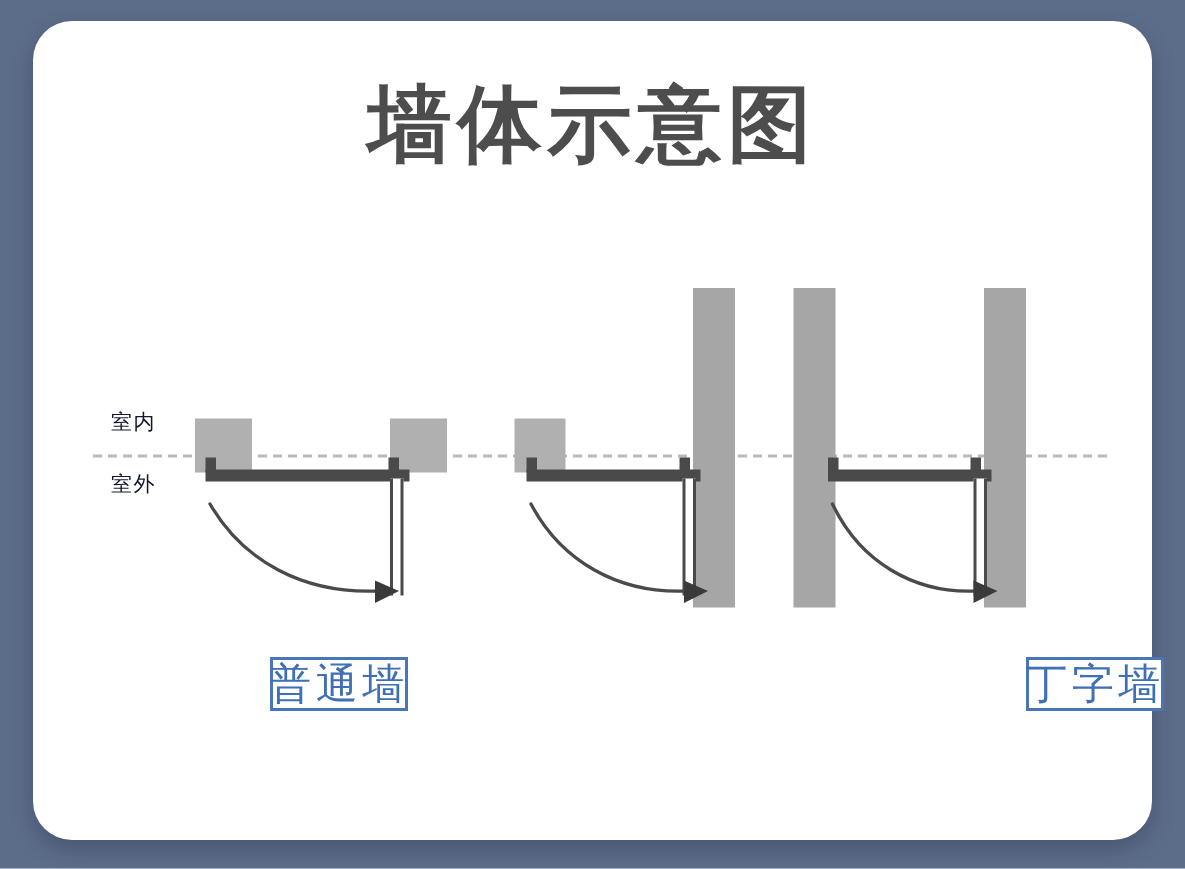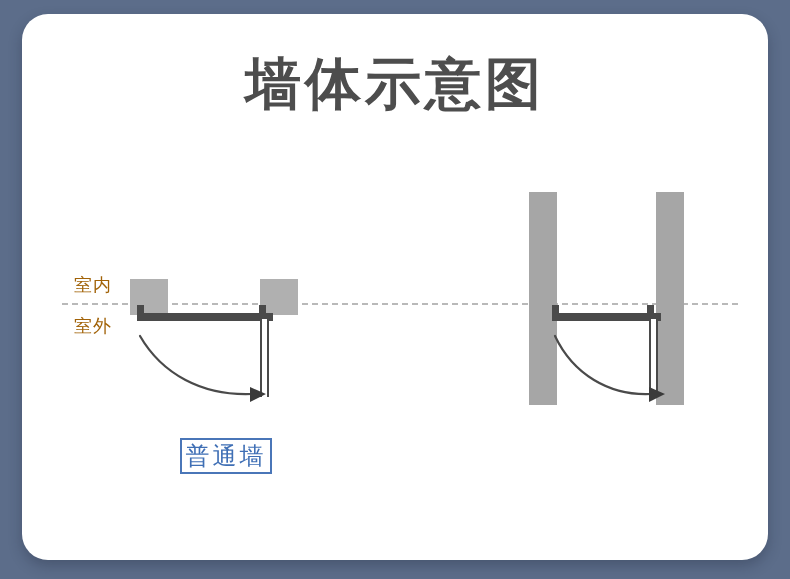--- a/index.html
+++ b/index.html
@@ -51,22 +51,22 @@
     position: absolute;
     left: 40px;
     top: 289px;
     width: 676px;
     height: 0;
     border-top: 2px dashed #b9b9b9;
   }
 
   .axis-label {
     position: absolute;
-    font-size: 18px;
-    color: #a16207;
+    font-size: 14px;
+    color: #0f172a;
     letter-spacing: 1px;
     white-space: nowrap;
     font-family: "DejaVu Sans", "Liberation Sans", sans-serif;
   }
   #label-indoor { left: 52px; top: 259px; }
   #label-outdoor { left: 52px; top: 300px; }
 
   
   .diagram {
     position: absolute;
@@ -103,21 +103,21 @@
   }
 
   
   .caption {
     position: absolute;
     top: 424px;
     height: 36px;
     box-sizing: border-box;
     border: 2px solid #4a76b8;
     color: #3f6fb5;
-    font-size: 24px;
+    font-size: 28px;
     letter-spacing: 3px;
     display: flex;
     align-items: center;
     justify-content: center;
     background: #ffffff;
     font-family: "DejaVu Sans", "Liberation Sans", sans-serif;
     white-space: nowrap;
   }
   #caption-0 { left: 158px; width: 92px; }
   #caption-1 { left: 362px; width: 92px; }
@@ -147,20 +147,38 @@
 
       <div class="door-leaf" style="left:238px; top:305px; width:5px; height:78px;"></div>
 
       <svg class="swing-arrow" style="left:110px; top:300px;" width="150" height="100" viewBox="0 0 150 100">
         <path d="M 8 22 C 30 60, 70 82, 120 80" fill="none" stroke="#4a4a4a" stroke-width="2.2" stroke-linecap="round"></path>
         <polygon points="118,73 134,80 118,88" fill="#3a3a3a"></polygon>
       </svg>
       <div class="caption" id="caption-0">普通墙</div>
     </div>
 
+    <div class="diagram" id="diagram-1" style="left:300px;width:210px;">
+
+      <div class="wall-block" style="left:21px; top:265px; width:34px; height:36px;"></div>
+
+      <div class="wall-tall" style="left:140px; top:178px; width:28px; height:213px;"></div>
+
+      <div class="door-frame" style="left:29px; top:299px; width:116px; height:8px;"></div>
+      <div class="frame-tab" style="left:29px; top:291px; width:7px; height:10px;"></div>
+      <div class="frame-tab" style="left:131px; top:291px; width:7px; height:10px;"></div>
+
+      <div class="door-leaf" style="left:133px; top:305px; width:5px; height:78px;"></div>
+
+      <svg class="swing-arrow" style="left:24px; top:300px;" width="140" height="100" viewBox="0 0 140 100">
+        <path d="M 8 22 C 28 60, 66 82, 112 80" fill="none" stroke="#4a4a4a" stroke-width="2.2" stroke-linecap="round"></path>
+        <polygon points="110,73 126,80 110,88" fill="#3a3a3a"></polygon>
+      </svg>
+      <div class="caption" id="caption-1">丁字墙</div>
+    </div>
 
     <div class="diagram" id="diagram-2" style="left:480px;width:266px;">
 
       <div class="wall-tall" style="left:27px; top:178px; width:28px; height:213px;"></div>
 
       <div class="wall-tall" style="left:154px; top:178px; width:28px; height:213px;"></div>
 
       <div class="door-frame" style="left:50px; top:299px; width:109px; height:8px;"></div>
       <div class="frame-tab" style="left:50px; top:291px; width:7px; height:10px;"></div>
       <div class="frame-tab" style="left:145px; top:291px; width:7px; height:10px;"></div>

